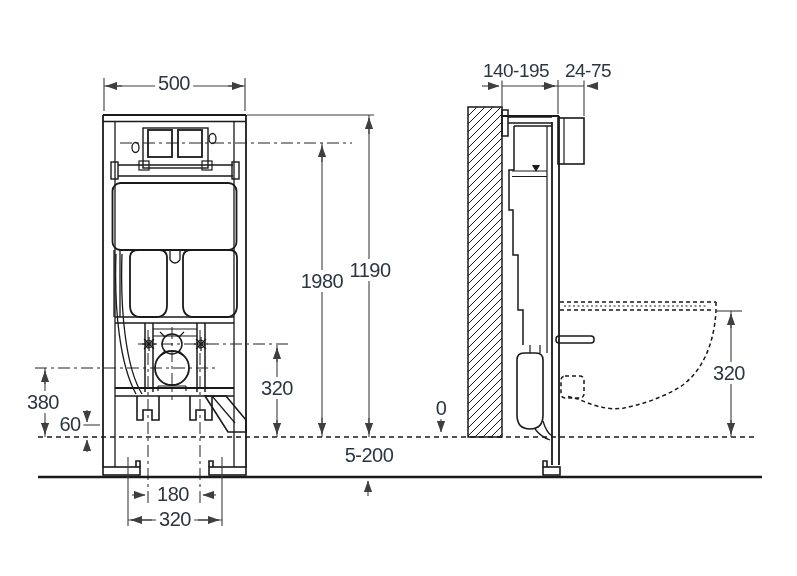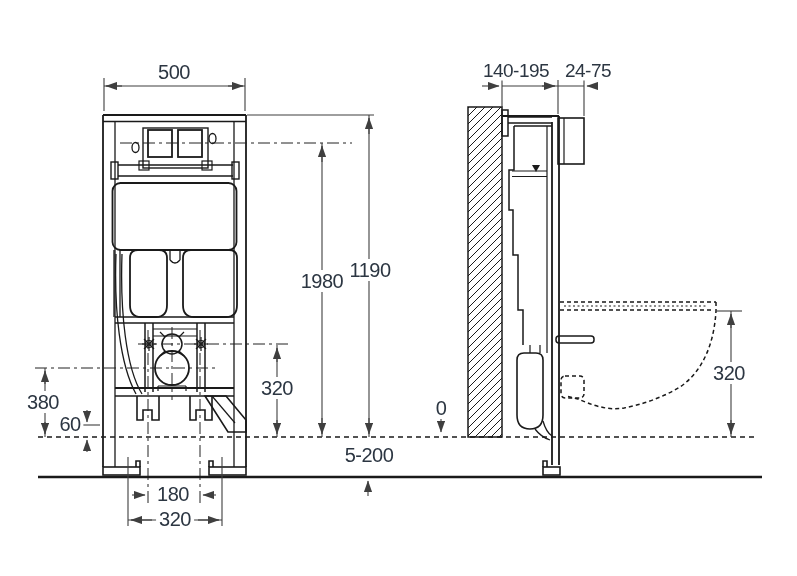--- a/index.html
+++ b/index.html
@@ -206,21 +206,21 @@
     <path d="M482,86 L499,86" marker-end="url(#arr)"></path>
     <path d="M542,86 L555,86" marker-end="url(#arr)"></path>
     <path d="M598,86 L587,86" marker-end="url(#arr)"></path>
     <path d="M731,328 L731,314" marker-end="url(#arr)"></path>
     <path d="M731,420 L731,434" marker-end="url(#arr)"></path>
     <path d="M441,418 L441,432" marker-end="url(#arr)"></path>
     <path d="M368,496 L368,481" marker-end="url(#arr)"></path>
   </g>
 </svg>
 
-<span class="dim-label" style="left:174px;top:72px">500</span>
+<span class="dim-label" style="left:174px;top:83px">500</span>
 <span class="dim-label" style="left:322px;top:281px">1980</span>
 <span class="dim-label" style="left:370px;top:270px">1190</span>
 <span class="dim-label" style="left:277px;top:388px">320</span>
 <span class="dim-label" style="left:43px;top:402px">380</span>
 <span class="dim-label" style="left:70px;top:424px">60</span>
 <span class="dim-label" style="left:173px;top:494px">180</span>
 <span class="dim-label" style="left:175px;top:519px">320</span>
 <span class="dim-label small" style="left:516px;top:70px">140-195</span>
 <span class="dim-label small" style="left:588px;top:70px">24-75</span>
 <span class="dim-label" style="left:729px;top:373px">320</span>

